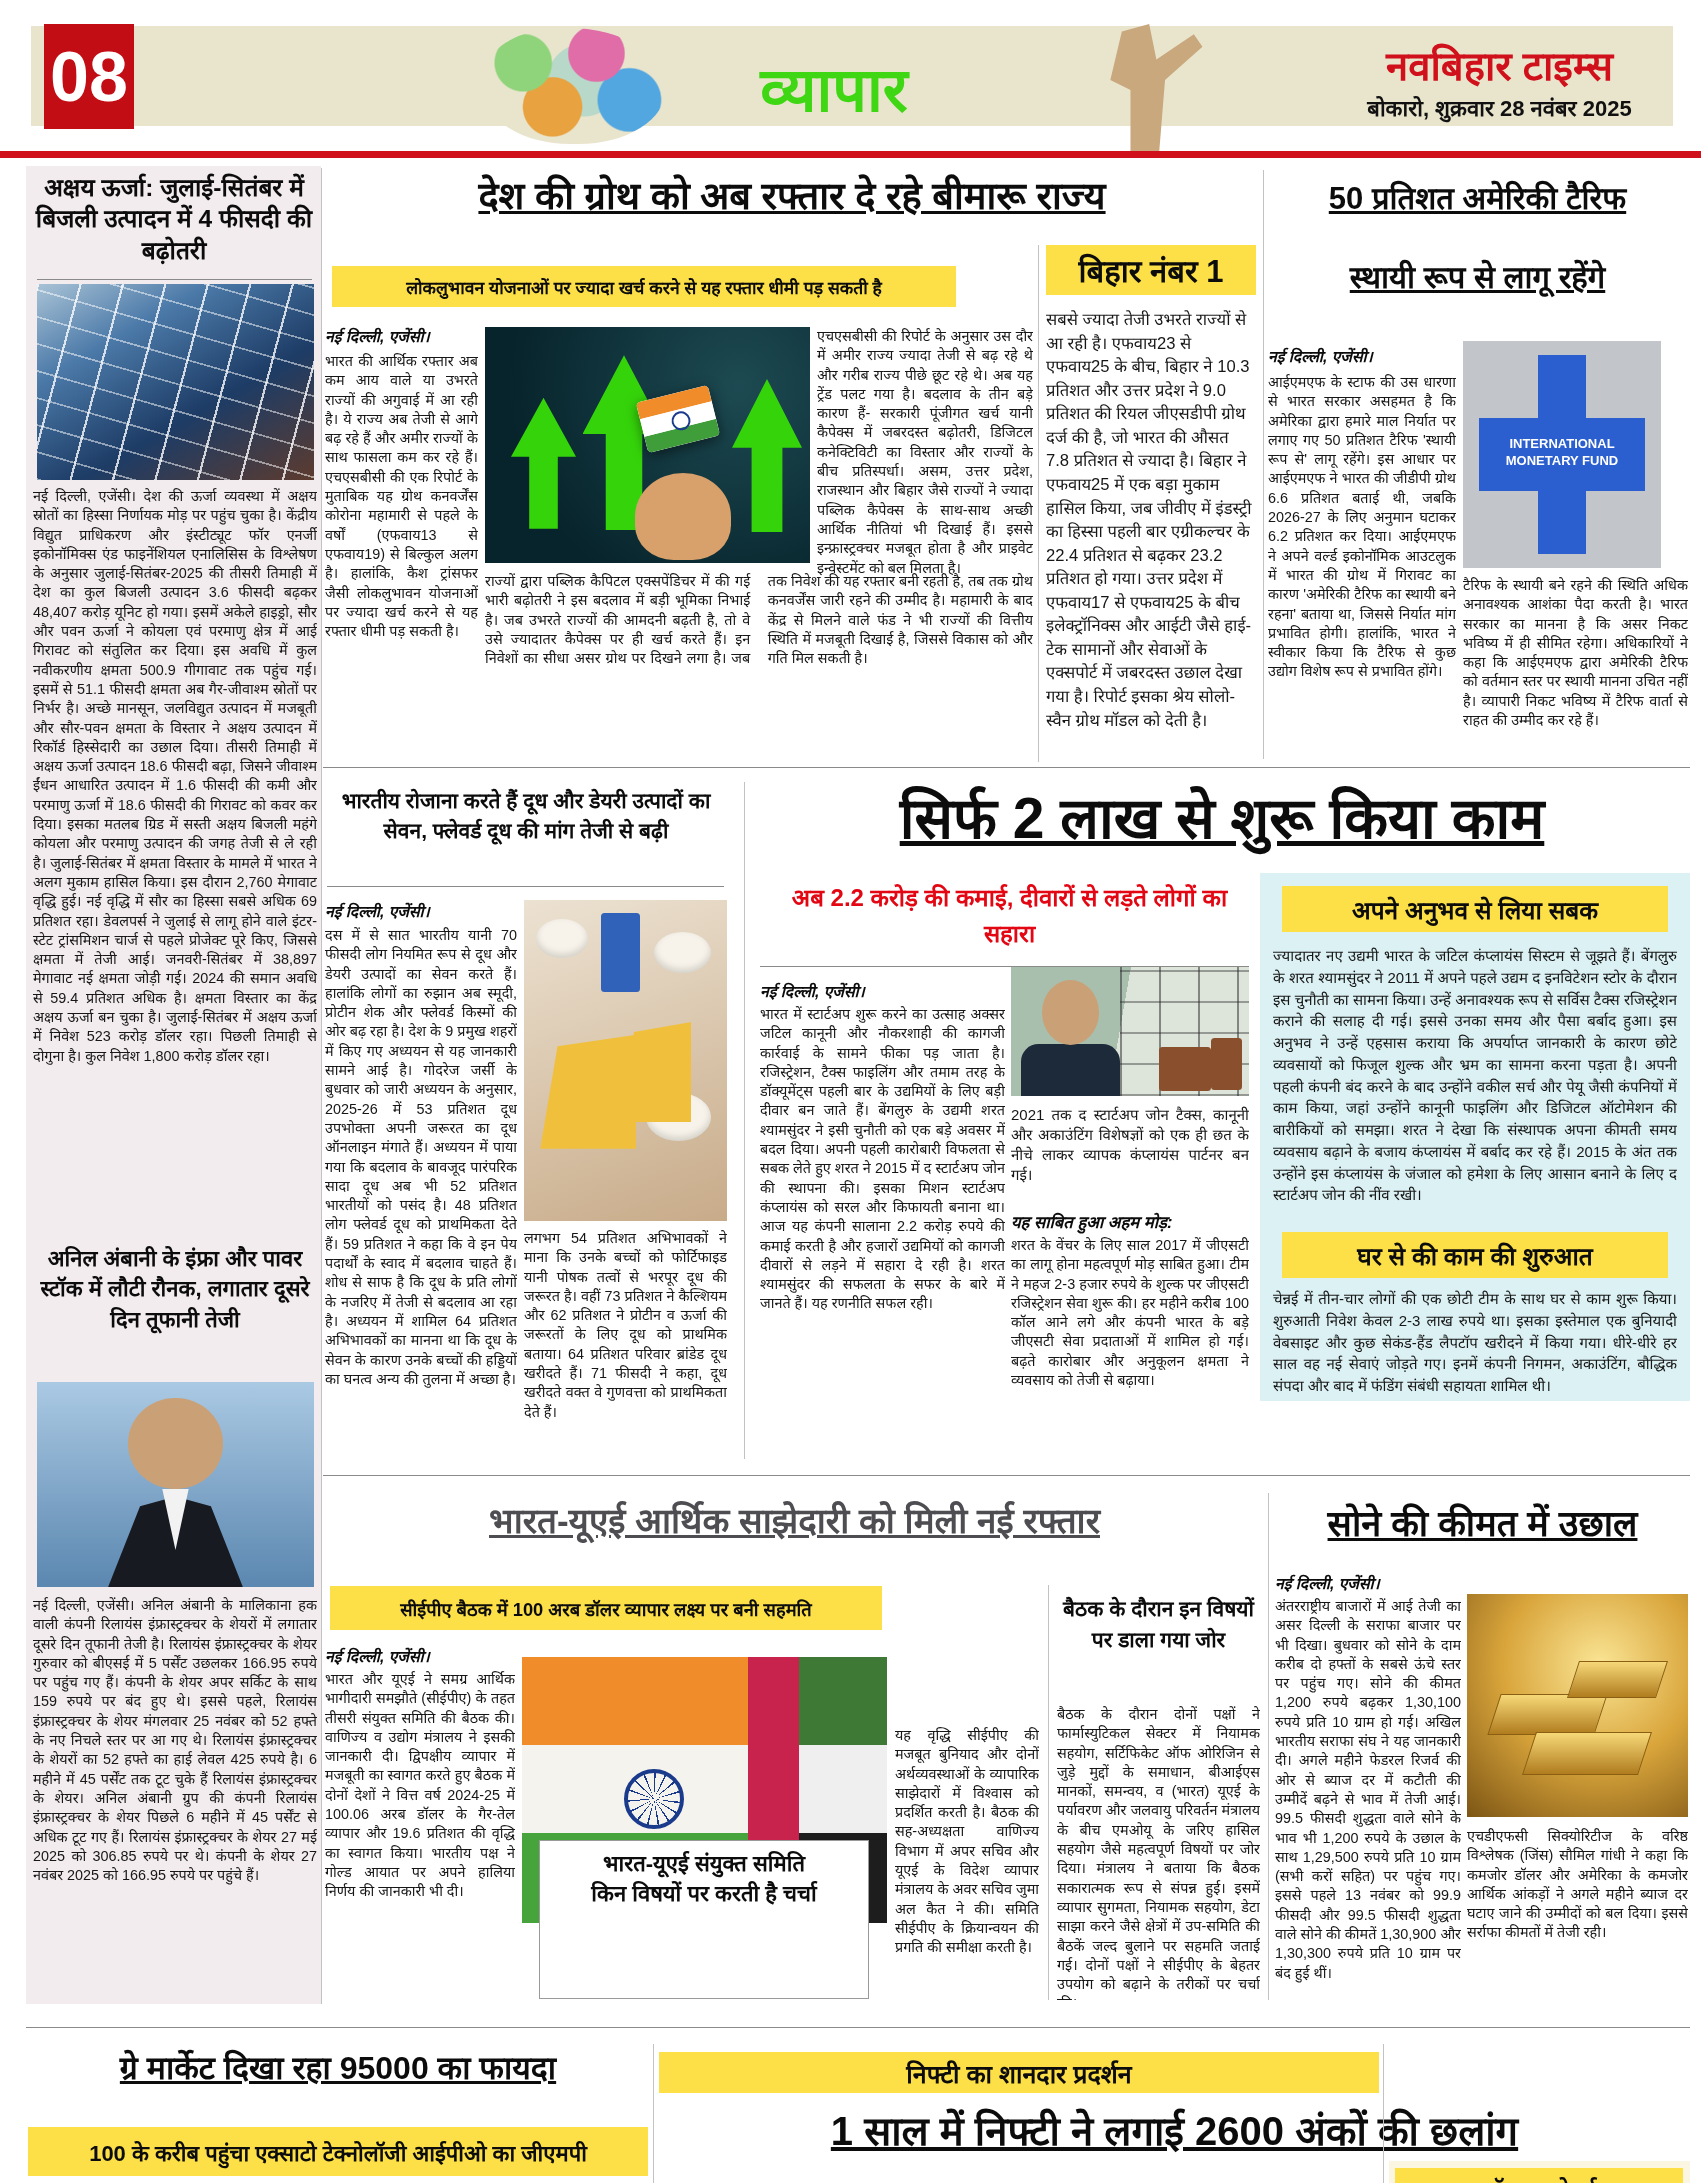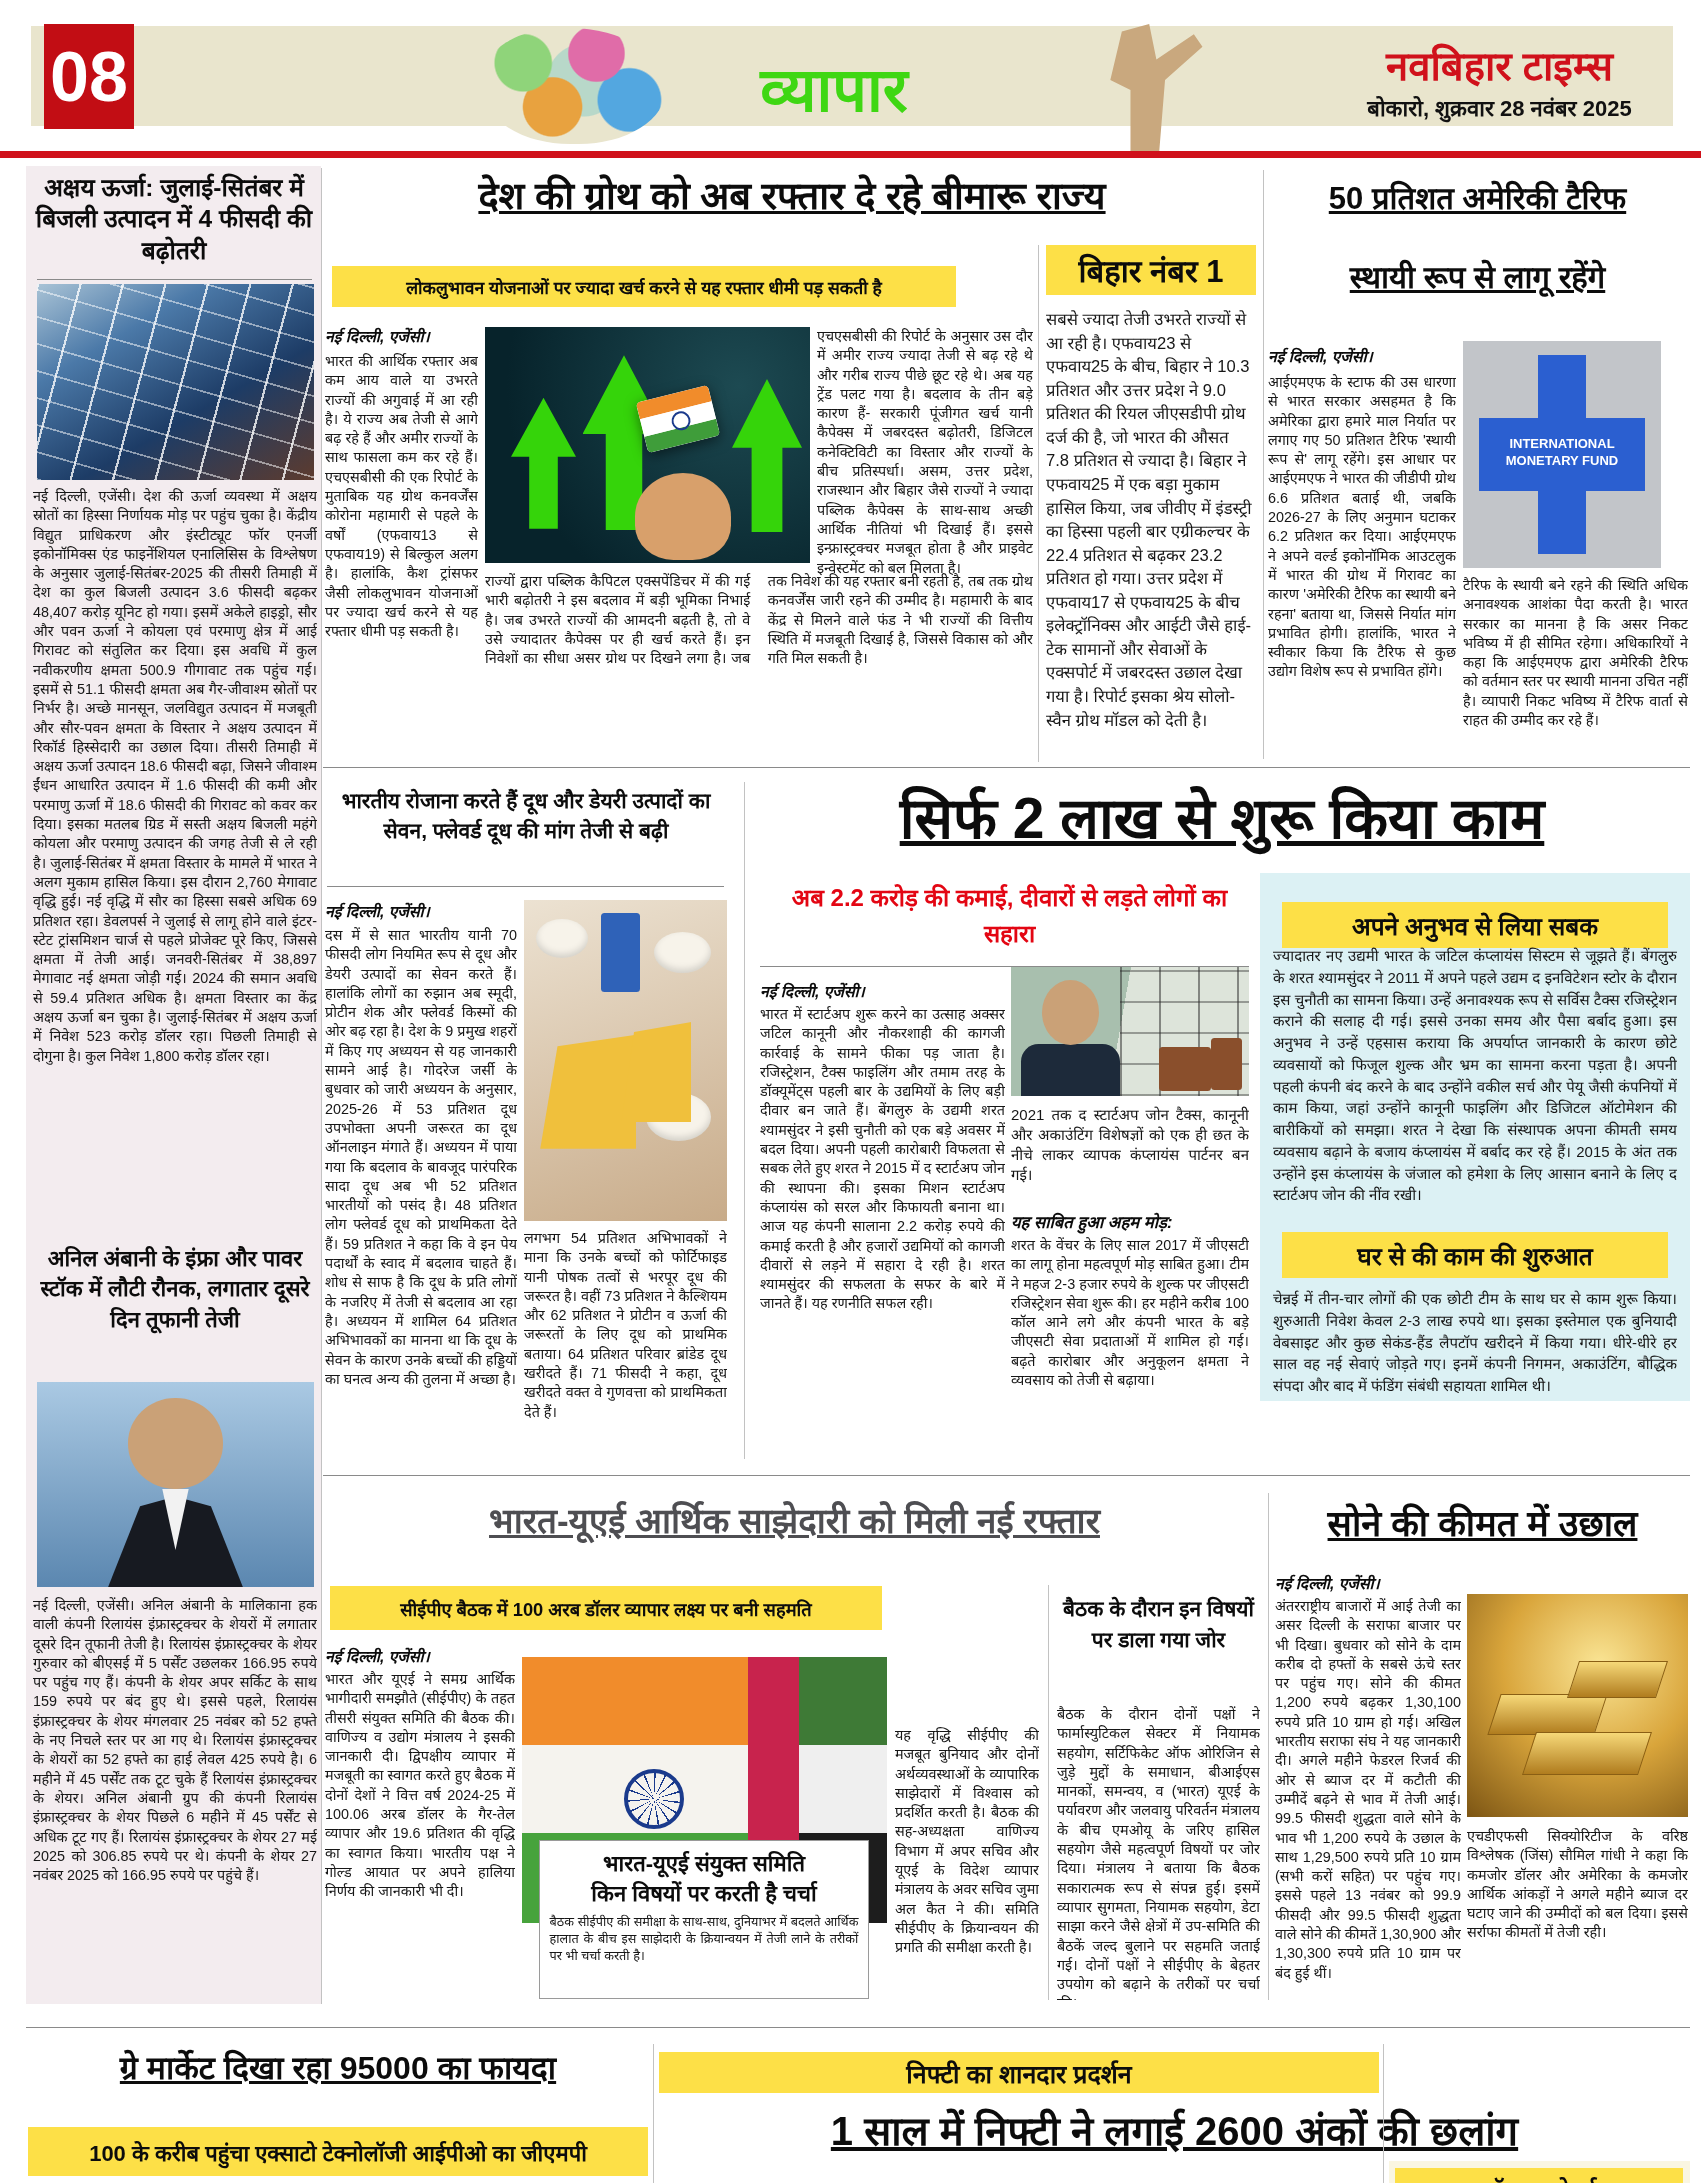--- a/index.html
+++ b/index.html
@@ -173,41 +173,40 @@
   <div class="chair" style="left:62%;top:62%;width:52px;height:44px;"></div>
   <div class="chair" style="left:84%;top:55%;width:31px;height:52px;"></div>
   <div class="man-body" style="left:4%;top:60%;width:42%;height:40%;"></div>
   <div class="man-head" style="left:13%;top:10%;width:57px;height:65px;"></div>
 </div>
 <div class="abs body-text" style="left:1011px;top:1105px;width:238px;height:98px;font-size:15px;">2021 तक द स्टार्टअप जोन टैक्स, कानूनी और अकाउंटिंग विशेषज्ञों को एक ही छत के नीचे लाकर व्यापक कंप्लायंस पार्टनर बन गई।</div>
 <div class="abs byline" style="left:1011px;top:1210px;width:238px;font-size:16.6px;">यह साबित हुआ अहम मोड़:</div>
 <div class="abs body-text" style="left:1011px;top:1236px;width:238px;height:218px;">शरत के वेंचर के लिए साल 2017 में जीएसटी का लागू होना महत्वपूर्ण मोड़ साबित हुआ। टीम ने महज 2-3 हजार रुपये के शुल्क पर जीएसटी रजिस्ट्रेशन सेवा शुरू की। हर महीने करीब 100 कॉल आने लगे और कंपनी भारत के बड़े जीएसटी सेवा प्रदाताओं में शामिल हो गई। बढ़ते कारोबार और अनुकूलन क्षमता ने व्यवसाय को तेजी से बढ़ाया।</div>
 
 <div class="abs sidebar-box" style="left:1260px;top:873px;width:430px;height:528px;"></div>
-<div class="abs ybar" style="left:1282px;top:886px;width:386px;height:46px;font-size:24.5px;margin-top:16px;">अपने अनुभव से लिया सबक</div>
+<div class="abs ybar" style="left:1282px;top:886px;width:386px;height:46px;font-size:24.5px;">अपने अनुभव से लिया सबक</div>
 <div class="abs body-text" style="left:1273px;top:945px;width:404px;height:279px;font-size:15px;line-height:1.45;">ज्यादातर नए उद्यमी भारत के जटिल कंप्लायंस सिस्टम से जूझते हैं। बेंगलुरु के शरत श्यामसुंदर ने 2011 में अपने पहले उद्यम द इनविटेशन स्टोर के दौरान इस चुनौती का सामना किया। उन्हें अनावश्यक रूप से सर्विस टैक्स रजिस्ट्रेशन कराने की सलाह दी गई। इससे उनका समय और पैसा बर्बाद हुआ। इस अनुभव ने उन्हें एहसास कराया कि अपर्याप्त जानकारी के कारण छोटे व्यवसायों को फिजूल शुल्क और भ्रम का सामना करना पड़ता है। अपनी पहली कंपनी बंद करने के बाद उन्होंने वकील सर्च और पेयू जैसी कंपनियों में काम किया, जहां उन्होंने कानूनी फाइलिंग और डिजिटल ऑटोमेशन की बारीकियों को समझा। शरत ने देखा कि संस्थापक अपना कीमती समय व्यवसाय बढ़ाने के बजाय कंप्लायंस में बर्बाद कर रहे हैं। 2015 के अंत तक उन्होंने इस कंप्लायंस के जंजाल को हमेशा के लिए आसान बनाने के लिए द स्टार्टअप जोन की नींव रखी।</div>
 <div class="abs ybar" style="left:1282px;top:1232px;width:386px;height:46px;font-size:24.5px;">घर से की काम की शुरुआत</div>
 <div class="abs body-text" style="left:1273px;top:1288px;width:404px;height:105px;font-size:15px;line-height:1.45;">चेन्नई में तीन-चार लोगों की एक छोटी टीम के साथ घर से काम शुरू किया। शुरुआती निवेश केवल 2-3 लाख रुपये था। इसका इस्तेमाल एक बुनियादी वेबसाइट और कुछ सेकंड-हैंड लैपटॉप खरीदने में किया गया। धीरे-धीरे हर साल वह नई सेवाएं जोड़ते गए। इनमें कंपनी निगमन, अकाउंटिंग, बौद्धिक संपदा और बाद में फंडिंग संबंधी सहायता शामिल थी।</div>
 
 <div class="abs rule-h" style="left:323px;top:1475px;width:1367px;"></div>
 
 <div class="abs hl center nowrap gray-head" style="left:325px;top:1499px;width:939px;height:65px;font-size:35px;">भारत-यूएई आर्थिक साझेदारी को मिली नई रफ्तार</div>
 <div class="abs ybar" style="left:330px;top:1586px;width:552px;height:44px;font-size:18.3px;">सीईपीए बैठक में 100 अरब डॉलर व्यापार लक्ष्य पर बनी सहमति</div>
 <div class="abs byline" style="left:325px;top:1645px;width:183px;">नई दिल्ली, एजेंसी।</div>
 <div class="abs body-text" style="left:325px;top:1670px;width:190px;height:330px;">भारत और यूएई ने समग्र आर्थिक भागीदारी समझौते (सीईपीए) के तहत तीसरी संयुक्त समिति की बैठक की। वाणिज्य व उद्योग मंत्रालय ने इसकी जानकारी दी। द्विपक्षीय व्यापार में मजबूती का स्वागत करते हुए बैठक में दोनों देशों ने वित्त वर्ष 2024-25 में 100.06 अरब डॉलर के गैर-तेल व्यापार और 19.6 प्रतिशत की वृद्धि का स्वागत किया। भारतीय पक्ष ने गोल्ड आयात पर अपने हालिया निर्णय की जानकारी भी दी।</div>
 <div class="abs imgbox flags-img" style="left:522px;top:1657px;width:365px;height:266px;">
   <div class="india-half"></div>
   <div class="chakra-big"></div>
   <div class="uae-half"></div>
   <div class="uae-red"></div>
 </div>
 <div class="abs overlay-box" style="left:539px;top:1840px;width:330px;height:159px;">
   <div class="hl center" style="font-size:22px;line-height:1.35;padding-top:7.9px;">भारत-यूएई संयुक्त समिति</div>
   <div class="hl center" style="font-size:22px;line-height:1.35;">किन विषयों पर करती है चर्चा</div>
-  <div class="body-text" style="font-size:12.7px;padding:6.1px 9.6px 0 9.6px;height:52px;">बैठक सीईपीए की समीक्षा के साथ-साथ, दुनियाभर में बदलते आर्थिक हालात के बीच इस साझेदारी के क्रियान्वयन में तेजी लाने के तरीकों पर भी चर्चा करती है।</div>
 </div>
 <div class="abs body-text" style="left:895px;top:1726px;width:144px;height:343px;">यह वृद्धि सीईपीए की मजबूत बुनियाद और दोनों अर्थव्यवस्थाओं के व्यापारिक साझेदारों में विश्वास को प्रदर्शित करती है। बैठक की सह-अध्यक्षता वाणिज्य विभाग में अपर सचिव और यूएई के विदेश व्यापार मंत्रालय के अवर सचिव जुमा अल कैत ने की। समिति सीईपीए के क्रियान्वयन की प्रगति की समीक्षा करती है।</div>
 <div class="abs vline" style="left:1048px;top:1585px;height:415px;"></div>
 <div class="abs hl center clip" style="left:1057px;top:1593px;width:203px;height:100px;font-size:21px;line-height:1.48;">बैठक के दौरान इन विषयों पर डाला गया जोर</div>
 <div class="abs body-text" style="left:1057px;top:1705px;width:203px;height:295px;">बैठक के दौरान दोनों पक्षों ने फार्मास्युटिकल सेक्टर में नियामक सहयोग, सर्टिफिकेट ऑफ ओरिजिन से जुड़े मुद्दों के समाधान, बीआईएस मानकों, समन्वय, व (भारत) यूएई के पर्यावरण और जलवायु परिवर्तन मंत्रालय के बीच एमओयू के जरिए हासिल सहयोग जैसे महत्वपूर्ण विषयों पर जोर दिया। मंत्रालय ने बताया कि बैठक सकारात्मक रूप से संपन्न हुई। इसमें व्यापार सुगमता, नियामक सहयोग, डेटा साझा करने जैसे क्षेत्रों में उप-समिति की बैठकें जल्द बुलाने पर सहमति जताई गई। दोनों पक्षों ने सीईपीए के बेहतर उपयोग को बढ़ाने के तरीकों पर चर्चा की।</div>
 
 <div class="abs vline" style="left:1268px;top:1493px;height:507px;"></div>
 
 <div class="abs hl center nowrap" style="left:1275px;top:1501px;width:415px;height:61px;font-size:36px;">सोने की कीमत में उछाल</div>
 <div class="abs byline" style="left:1275px;top:1572px;width:183px;">नई दिल्ली, एजेंसी।</div>

